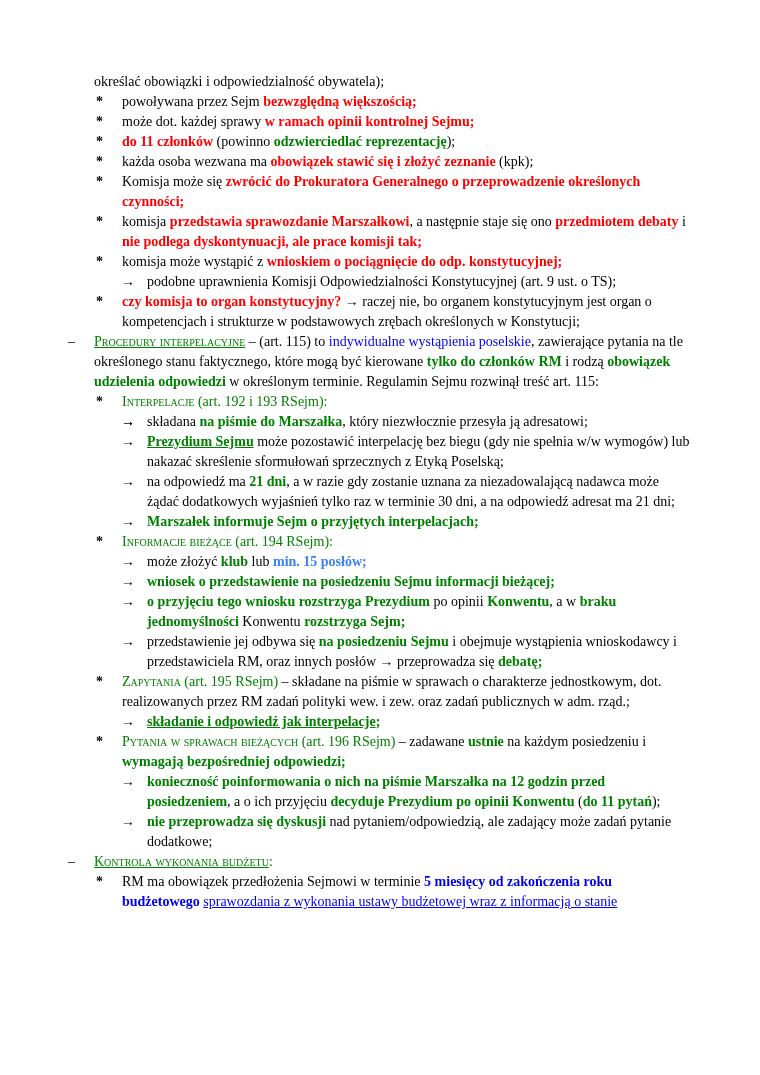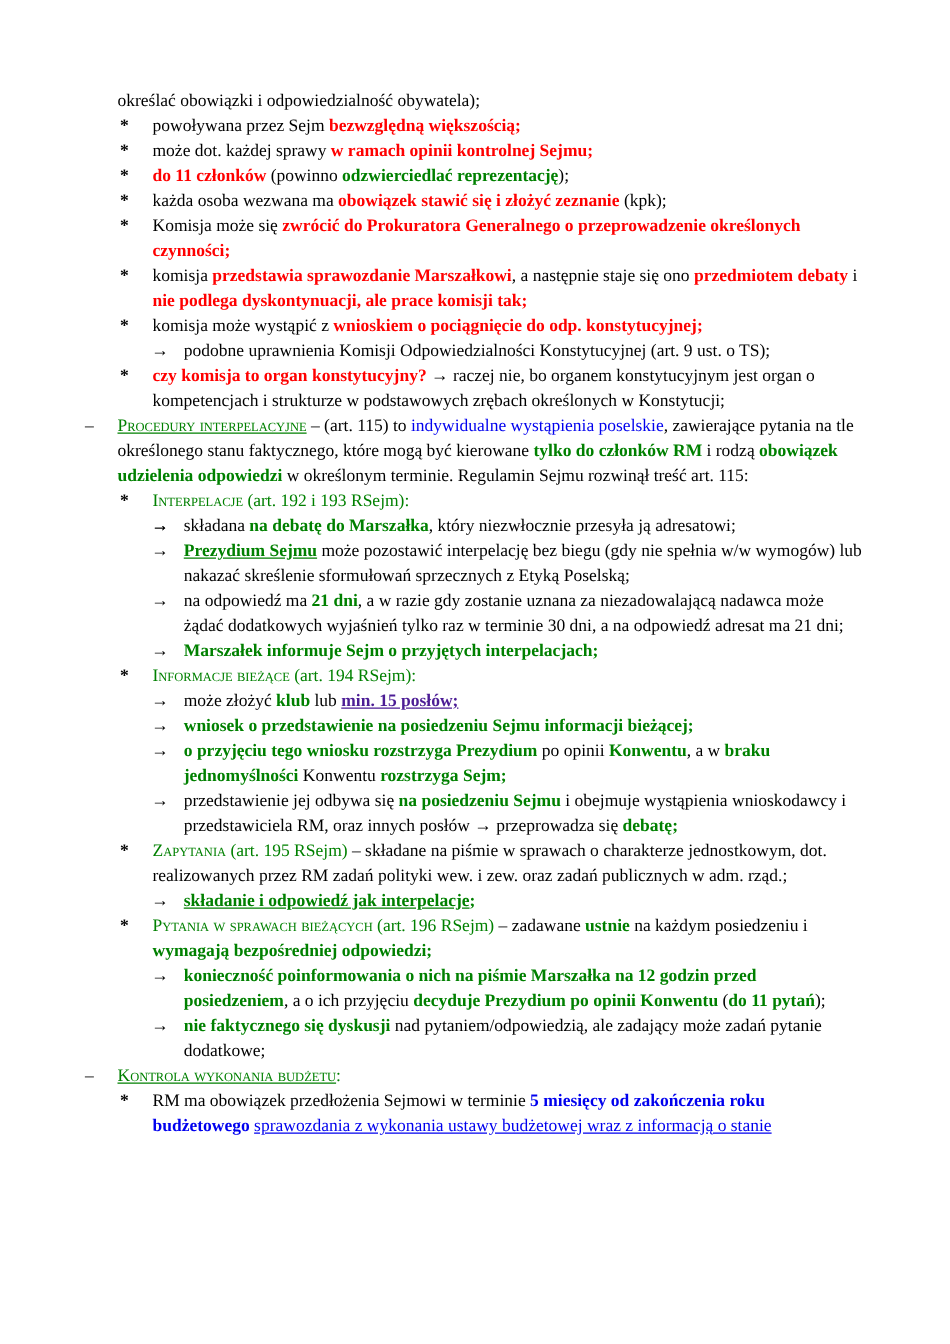--- a/index.html
+++ b/index.html
@@ -57,30 +57,30 @@
       <div class="item lv1"><span class="marker marker-star">*</span><span class="seg bold" style="color: rgb(255, 0, 0);">do 11 członków</span><span class="seg" style="color: rgb(0, 0, 0);"> (powinno </span><span class="seg bold" style="color: rgb(0, 128, 0);">odzwierciedlać reprezentację</span><span class="seg" style="color: rgb(0, 0, 0);">);</span></div>
       <div class="item lv1"><span class="marker marker-star">*</span><span class="seg" style="color: rgb(0, 0, 0);">każda osoba wezwana ma </span><span class="seg bold" style="color: rgb(255, 0, 0);">obowiązek stawić się i złożyć zeznanie</span><span class="seg" style="color: rgb(0, 0, 0);"> (kpk);</span></div>
       <div class="item lv1"><span class="marker marker-star">*</span><span class="seg" style="color: rgb(0, 0, 0);">Komisja może się </span><span class="seg bold" style="color: rgb(255, 0, 0);">zwrócić do Prokuratora Generalnego o przeprowadzenie określonych czynności;</span></div>
       <div class="item lv1"><span class="marker marker-star">*</span><span class="seg" style="color: rgb(0, 0, 0);">komisja </span><span class="seg bold" style="color: rgb(255, 0, 0);">przedstawia sprawozdanie Marszałkowi</span><span class="seg" style="color: rgb(0, 0, 0);">, a następnie staje się ono </span><span class="seg bold" style="color: rgb(255, 0, 0);">przedmiotem debaty</span><span class="seg" style="color: rgb(0, 0, 0);"> i </span><span class="seg bold" style="color: rgb(255, 0, 0);">nie podlega dyskontynuacji, ale prace komisji tak;</span></div>
       <div class="item lv1"><span class="marker marker-star">*</span><span class="seg" style="color: rgb(0, 0, 0);">komisja może wystąpić z </span><span class="seg bold" style="color: rgb(255, 0, 0);">wnioskiem o pociągnięcie do odp. konstytucyjnej;</span></div>
       <div class="item lv2"><span class="marker marker-arrow">→</span><span class="seg" style="color: rgb(0, 0, 0);">podobne uprawnienia Komisji Odpowiedzialności Konstytucyjnej (art. 9 ust. o TS);</span></div>
       <div class="item lv1"><span class="marker marker-star">*</span><span class="seg bold" style="color: rgb(255, 0, 0);">czy komisja to organ konstytucyjny?</span><span class="seg" style="color: #000000;"> → raczej nie, bo organem konstytucyjnym jest organ o kompetencjach i strukturze w podstawowych zrębach określonych w Konstytucji;</span></div>
       <div class="item lv0"><span class="marker marker-dash">–</span><span class="seg und sc" style="color: rgb(0, 128, 0);">Procedury interpelacyjne</span><span class="seg" style="color: rgb(0, 0, 0);"> – (art. 115) to </span><span class="seg" style="color: rgb(0, 0, 238);">indywidualne wystąpienia poselskie</span><span class="seg" style="color: rgb(0, 0, 0);">, zawierające pytania na tle określonego stanu faktycznego, które mogą być kierowane </span><span class="seg bold" style="color: rgb(0, 128, 0);">tylko do członków RM</span><span class="seg" style="color: rgb(0, 0, 0);"> i rodzą </span><span class="seg bold" style="color: rgb(0, 128, 0);">obowiązek udzielenia odpowiedzi</span><span class="seg" style="color: rgb(0, 0, 0);"> w określonym terminie. Regulamin Sejmu rozwinął treść art. 115:</span></div>
       <div class="item lv1"><span class="marker marker-star">*</span><span class="seg sc" style="color: rgb(0, 128, 0);">Interpelacje</span><span class="seg" style="color: rgb(0, 128, 0);"> (art. 192 i 193 RSejm):</span></div>
       <div class="item lv2"><span class="marker marker-arrow">→</span></div>
-      <div class="item lv2"><span class="marker marker-arrow">→</span><span class="seg" style="color: rgb(0, 0, 0);">składana </span><span class="seg bold" style="color: rgb(0, 128, 0);">na debatę do Marszałka</span><span class="seg" style="color: rgb(0, 0, 0);">, który niezwłocznie przesyła ją adresatowi;</span></div>
+      <div class="item lv2"><span class="marker marker-arrow">→</span><span class="seg" style="color: rgb(0, 0, 0);">składana </span><span class="seg bold" style="color: rgb(0, 128, 0);">na piśmie do Marszałka</span><span class="seg" style="color: rgb(0, 0, 0);">, który niezwłocznie przesyła ją adresatowi;</span></div>
       <div class="item lv2"><span class="marker marker-arrow">→</span><span class="seg bold" style="color: rgb(0, 128, 0); text-decoration: underline;">Prezydium Sejmu</span><span class="seg" style="color: rgb(0, 0, 0);"> może pozostawić interpelację bez biegu (gdy nie spełnia w/w wymogów) lub nakazać skreślenie sformułowań sprzecznych z Etyką Poselską;</span></div>
       <div class="item lv2"><span class="marker marker-arrow">→</span><span class="seg" style="color: rgb(0, 0, 0);">na odpowiedź ma </span><span class="seg bold" style="color: rgb(0, 128, 0);">21 dni</span><span class="seg" style="color: rgb(0, 0, 0);">, a w razie gdy zostanie uznana za niezadowalającą nadawca może żądać dodatkowych wyjaśnień tylko raz w terminie 30 dni, a na odpowiedź adresat ma 21 dni;</span></div>
       <div class="item lv2"><span class="marker marker-arrow">→</span><span class="seg bold" style="color: rgb(0, 128, 0);">Marszałek informuje Sejm o przyjętych interpelacjach;</span></div>
       <div class="item lv1"><span class="marker marker-star">*</span><span class="seg sc" style="color: rgb(0, 128, 0);">Informacje bieżące</span><span class="seg" style="color: rgb(0, 128, 0);"> (art. 194 RSejm):</span></div>
-      <div class="item lv2"><span class="marker marker-arrow">→</span><span class="seg" style="color: rgb(0, 0, 0);">może złożyć </span><span class="seg bold" style="color: rgb(0, 128, 0);">klub</span><span class="seg" style="color: rgb(0, 0, 0);"> lub </span><span class="seg bold" style="color: #4c1d95; text-decoration: underline;">min. 15 posłów;</span></div>
+      <div class="item lv2"><span class="marker marker-arrow">→</span><span class="seg" style="color: rgb(0, 0, 0);">może złożyć </span><span class="seg bold" style="color: rgb(0, 128, 0);">klub</span><span class="seg" style="color: rgb(0, 0, 0);"> lub </span><span class="seg bold" style="color: #3b82f6;">min. 15 posłów;</span></div>
       <div class="item lv2"><span class="marker marker-arrow">→</span><span class="seg bold" style="color: rgb(0, 128, 0);">wniosek o przedstawienie na posiedzeniu Sejmu informacji bieżącej;</span></div>
       <div class="item lv2"><span class="marker marker-arrow">→</span><span class="seg bold" style="color: rgb(0, 128, 0);">o przyjęciu tego wniosku rozstrzyga Prezydium</span><span class="seg" style="color: rgb(0, 0, 0);"> po opinii </span><span class="seg bold" style="color: rgb(0, 128, 0);">Konwentu</span><span class="seg" style="color: rgb(0, 0, 0);">, a w </span><span class="seg bold" style="color: rgb(0, 128, 0);">braku jednomyślności</span><span class="seg" style="color: rgb(0, 0, 0);"> Konwentu </span><span class="seg bold" style="color: rgb(0, 128, 0);">rozstrzyga Sejm;</span></div>
       <div class="item lv2"><span class="marker marker-arrow">→</span><span class="seg" style="color: rgb(0, 0, 0);">przedstawienie jej odbywa się </span><span class="seg bold" style="color: rgb(0, 128, 0);">na posiedzeniu Sejmu</span><span class="seg" style="color: rgb(0, 0, 0);"> i obejmuje wystąpienia wnioskodawcy i przedstawiciela RM, oraz innych posłów → przeprowadza się </span><span class="seg bold" style="color: rgb(0, 128, 0);">debatę;</span></div>
       <div class="item lv1"><span class="marker marker-star">*</span><span class="seg sc" style="color: rgb(0, 128, 0);">Zapytania</span><span class="seg" style="color: rgb(0, 128, 0);"> (art. 195 RSejm)</span><span class="seg" style="color: rgb(0, 0, 0);"> – składane na piśmie w sprawach o charakterze jednostkowym, dot. realizowanych przez RM zadań polityki wew. i zew. oraz zadań publicznych w adm. rząd.;</span></div>
       <div class="item lv2"><span class="marker marker-arrow">→</span><span class="seg bold und" style="color: rgb(0, 128, 0);">składanie i odpowiedź jak interpelacje</span><span class="seg bold" style="color: rgb(0, 128, 0);">;</span></div>
       <div class="item lv1"><span class="marker marker-star">*</span><span class="seg sc" style="color: rgb(0, 128, 0);">Pytania w sprawach bieżących</span><span class="seg" style="color: rgb(0, 128, 0);"> (art. 196 RSejm)</span><span class="seg" style="color: rgb(0, 0, 0);"> – zadawane </span><span class="seg bold" style="color: rgb(0, 128, 0);">ustnie</span><span class="seg" style="color: rgb(0, 0, 0);"> na każdym posiedzeniu i </span><span class="seg bold" style="color: rgb(0, 128, 0);">wymagają bezpośredniej odpowiedzi;</span></div>
       <div class="item lv2"><span class="marker marker-arrow">→</span><span class="seg bold" style="color: rgb(0, 128, 0);">konieczność poinformowania o nich na piśmie Marszałka na 12 godzin przed posiedzeniem</span><span class="seg" style="color: rgb(0, 0, 0);">, a o ich przyjęciu </span><span class="seg bold" style="color: rgb(0, 128, 0);">decyduje Prezydium po opinii Konwentu</span><span class="seg" style="color: rgb(0, 0, 0);"> (</span><span class="seg bold" style="color: rgb(0, 128, 0);">do 11 pytań</span><span class="seg" style="color: rgb(0, 0, 0);">);</span></div>
-      <div class="item lv2"><span class="marker marker-arrow">→</span><span class="seg bold" style="color: rgb(0, 128, 0);">nie faktycznego się dyskusji</span><span class="seg" style="color: rgb(0, 0, 0);"> nad pytaniem/odpowiedzią, ale zadający może zadań pytanie dodatkowe;</span></div>
+      <div class="item lv2"><span class="marker marker-arrow">→</span><span class="seg bold" style="color: rgb(0, 128, 0);">nie przeprowadza się dyskusji</span><span class="seg" style="color: rgb(0, 0, 0);"> nad pytaniem/odpowiedzią, ale zadający może zadań pytanie dodatkowe;</span></div>
       <div class="item lv0"><span class="marker marker-dash">–</span><span class="seg und sc" style="color: rgb(0, 128, 0);">Kontrola wykonania budżetu</span><span class="seg" style="color: rgb(0, 128, 0);">:</span></div>
       <div class="item lv1"><span class="marker marker-star">*</span><span class="seg" style="color: rgb(0, 0, 0);">RM ma obowiązek przedłożenia Sejmowi w terminie </span><span class="seg bold" style="color: rgb(0, 0, 238);">5 miesięcy od zakończenia roku budżetowego</span><span class="seg" style="color: rgb(0, 0, 0);"> </span><span class="seg und" style="color: rgb(0, 0, 238);">sprawozdania z wykonania ustawy budżetowej wraz z informacją o stanie </span></div>
     </div>
 </div>
 
 </body></html>

